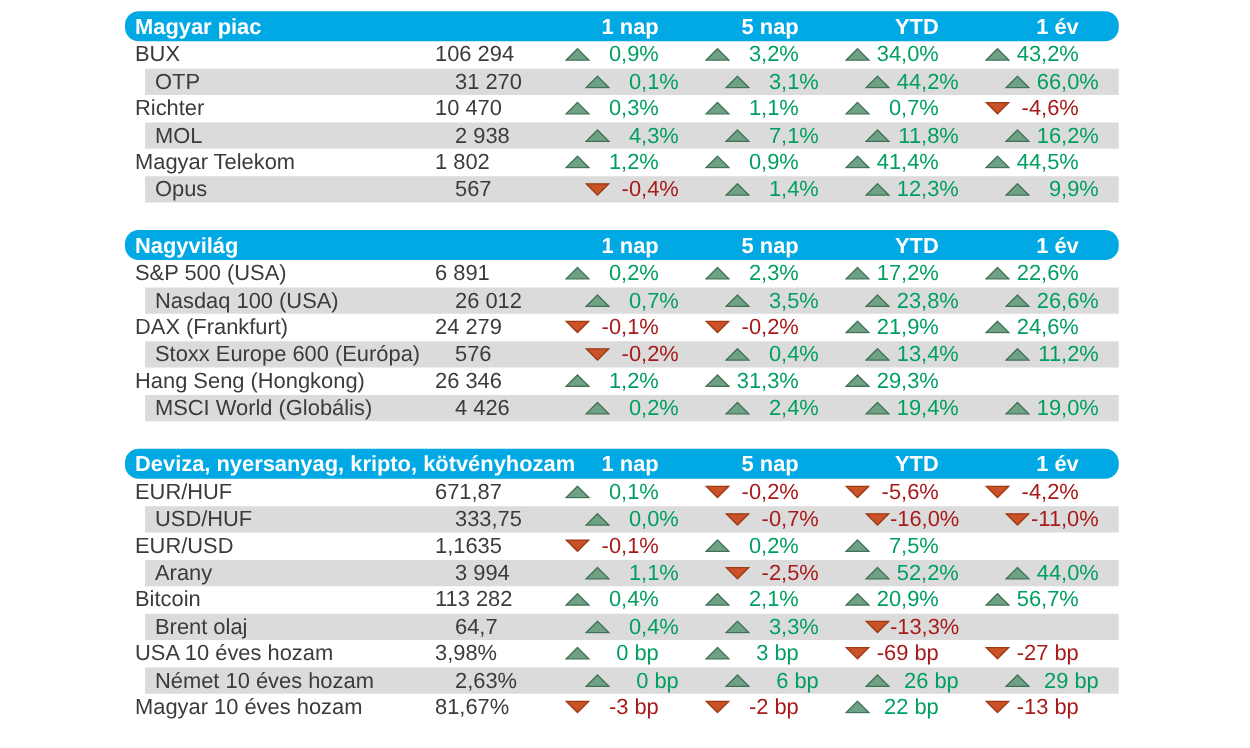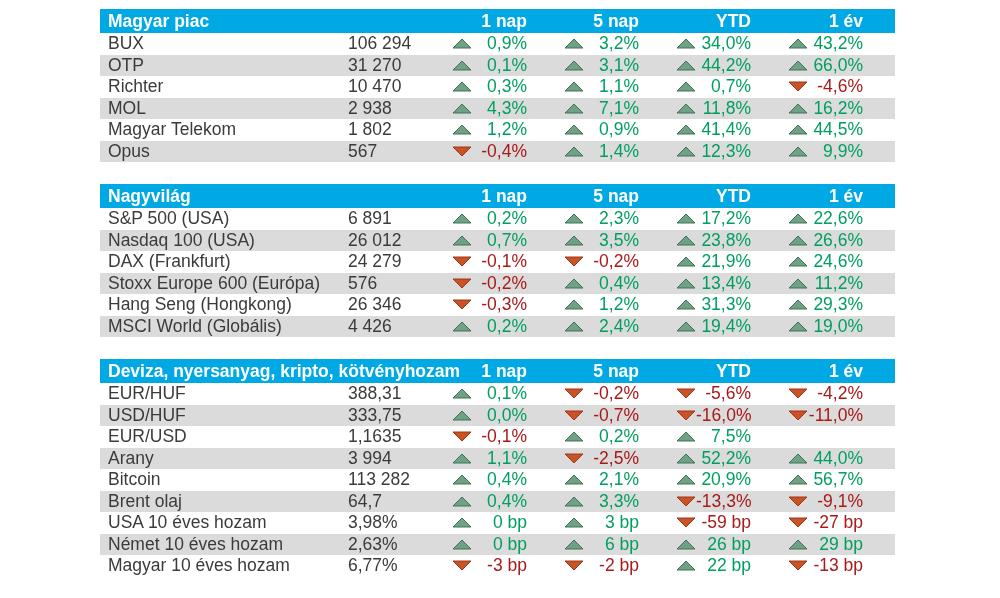--- a/index.html
+++ b/index.html
@@ -19,30 +19,31 @@
   .page{width:795px; margin:9px 0 0 100px;}
   .mtable{margin-bottom:22px;}
   .thead{
     display:grid;
     grid-template-columns:248px 82px repeat(4,112px);
     height:24px;
     align-items:center;
     background:var(--header-bg);
     color:#ffffff;
     font-weight:bold;
+    border-radius:11px;
   }
   .thead .title{grid-column:1 / 3; padding-left:8px; white-space:nowrap;}
   .thead .col-label{text-align:right; padding-right:15px; white-space:nowrap;}
   .trow{
     display:grid;
     grid-template-columns:248px 82px repeat(4,112px);
     height:21.5px;
     align-items:center;
   }
-  .trow.alt{background:var(--row-alt);}
+  .trow.alt{background:var(--row-alt);margin-left:16px;}
   .cell.name{padding-left:8px; white-space:nowrap;}
   .cell.value{text-align:left; white-space:nowrap;}
   .cell.change{display:flex; align-items:center; height:100%;}
   .cell.change svg{margin-left:22px; flex:none; display:block;}
   .cell.change .pct{flex:1; text-align:right; padding-right:15px; white-space:nowrap;}
   .pct.up{color:var(--pos);}
   .pct.down{color:var(--neg);}
 </style>
 </head>
 <body>
@@ -344,26 +345,20 @@
               <path d="M10 1 L19 10 L1 10 Z" fill="var(--up-fill)" stroke="var(--up-stroke)" stroke-width="1"></path>
             </svg>
             <span class="pct up">11,2%</span>
           </div>
         </div>
         <div class="trow">
           <div class="cell name">Hang Seng (Hongkong)</div>
           <div class="cell value">26 346</div>
           <div class="cell change">
             <svg width="20" height="11" viewBox="0 0 20 11">
-              <path d="M1 1 L19 1 L10 10 Z" fill="var(--down-fill)" stroke="var(--down-stroke)" stroke-width="1"></path>
-            </svg>
-            <span class="pct down">-0,3%</span>
-          </div>
-          <div class="cell change">
-            <svg width="20" height="11" viewBox="0 0 20 11">
               <path d="M10 1 L19 10 L1 10 Z" fill="var(--up-fill)" stroke="var(--up-stroke)" stroke-width="1"></path>
             </svg>
             <span class="pct up">1,2%</span>
           </div>
           <div class="cell change">
             <svg width="20" height="11" viewBox="0 0 20 11">
               <path d="M10 1 L19 10 L1 10 Z" fill="var(--up-fill)" stroke="var(--up-stroke)" stroke-width="1"></path>
             </svg>
             <span class="pct up">31,3%</span>
           </div>
@@ -406,21 +401,21 @@
       <div class="mtable">
     <div class="thead">
       <div class="title">Deviza, nyersanyag, kripto, kötvényhozam</div>
     <div class="col-label">1 nap</div>
           <div class="col-label">5 nap</div>
           <div class="col-label">YTD</div>
           <div class="col-label">1 év</div>
         </div>
   <div class="trow">
           <div class="cell name">EUR/HUF</div>
-          <div class="cell value">388,31</div>
+          <div class="cell value">671,87</div>
           <div class="cell change">
             <svg width="20" height="11" viewBox="0 0 20 11">
               <path d="M10 1 L19 10 L1 10 Z" fill="var(--up-fill)" stroke="var(--up-stroke)" stroke-width="1"></path>
             </svg>
             <span class="pct up">0,1%</span>
           </div>
           <div class="cell change">
             <svg width="20" height="11" viewBox="0 0 20 11">
               <path d="M1 1 L19 1 L10 10 Z" fill="var(--down-fill)" stroke="var(--down-stroke)" stroke-width="1"></path>
             </svg>
@@ -559,47 +554,41 @@
               <path d="M10 1 L19 10 L1 10 Z" fill="var(--up-fill)" stroke="var(--up-stroke)" stroke-width="1"></path>
             </svg>
             <span class="pct up">3,3%</span>
           </div>
           <div class="cell change">
             <svg width="20" height="11" viewBox="0 0 20 11">
               <path d="M1 1 L19 1 L10 10 Z" fill="var(--down-fill)" stroke="var(--down-stroke)" stroke-width="1"></path>
             </svg>
             <span class="pct down">-13,3%</span>
           </div>
-          <div class="cell change">
-            <svg width="20" height="11" viewBox="0 0 20 11">
-              <path d="M1 1 L19 1 L10 10 Z" fill="var(--down-fill)" stroke="var(--down-stroke)" stroke-width="1"></path>
-            </svg>
-            <span class="pct down">-9,1%</span>
-          </div>
         </div>
         <div class="trow">
           <div class="cell name">USA 10 éves hozam</div>
           <div class="cell value">3,98%</div>
           <div class="cell change">
             <svg width="20" height="11" viewBox="0 0 20 11">
               <path d="M10 1 L19 10 L1 10 Z" fill="var(--up-fill)" stroke="var(--up-stroke)" stroke-width="1"></path>
             </svg>
             <span class="pct up">0 bp</span>
           </div>
           <div class="cell change">
             <svg width="20" height="11" viewBox="0 0 20 11">
               <path d="M10 1 L19 10 L1 10 Z" fill="var(--up-fill)" stroke="var(--up-stroke)" stroke-width="1"></path>
             </svg>
             <span class="pct up">3 bp</span>
           </div>
           <div class="cell change">
             <svg width="20" height="11" viewBox="0 0 20 11">
               <path d="M1 1 L19 1 L10 10 Z" fill="var(--down-fill)" stroke="var(--down-stroke)" stroke-width="1"></path>
             </svg>
-            <span class="pct down">-59 bp</span>
+            <span class="pct down">-69 bp</span>
           </div>
           <div class="cell change">
             <svg width="20" height="11" viewBox="0 0 20 11">
               <path d="M1 1 L19 1 L10 10 Z" fill="var(--down-fill)" stroke="var(--down-stroke)" stroke-width="1"></path>
             </svg>
             <span class="pct down">-27 bp</span>
           </div>
         </div>
         <div class="trow alt">
           <div class="cell name">Német 10 éves hozam</div>
@@ -624,21 +613,21 @@
           </div>
           <div class="cell change">
             <svg width="20" height="11" viewBox="0 0 20 11">
               <path d="M10 1 L19 10 L1 10 Z" fill="var(--up-fill)" stroke="var(--up-stroke)" stroke-width="1"></path>
             </svg>
             <span class="pct up">29 bp</span>
           </div>
         </div>
         <div class="trow">
           <div class="cell name">Magyar 10 éves hozam</div>
-          <div class="cell value">6,77%</div>
+          <div class="cell value">81,67%</div>
           <div class="cell change">
             <svg width="20" height="11" viewBox="0 0 20 11">
               <path d="M1 1 L19 1 L10 10 Z" fill="var(--down-fill)" stroke="var(--down-stroke)" stroke-width="1"></path>
             </svg>
             <span class="pct down">-3 bp</span>
           </div>
           <div class="cell change">
             <svg width="20" height="11" viewBox="0 0 20 11">
               <path d="M1 1 L19 1 L10 10 Z" fill="var(--down-fill)" stroke="var(--down-stroke)" stroke-width="1"></path>
             </svg>

